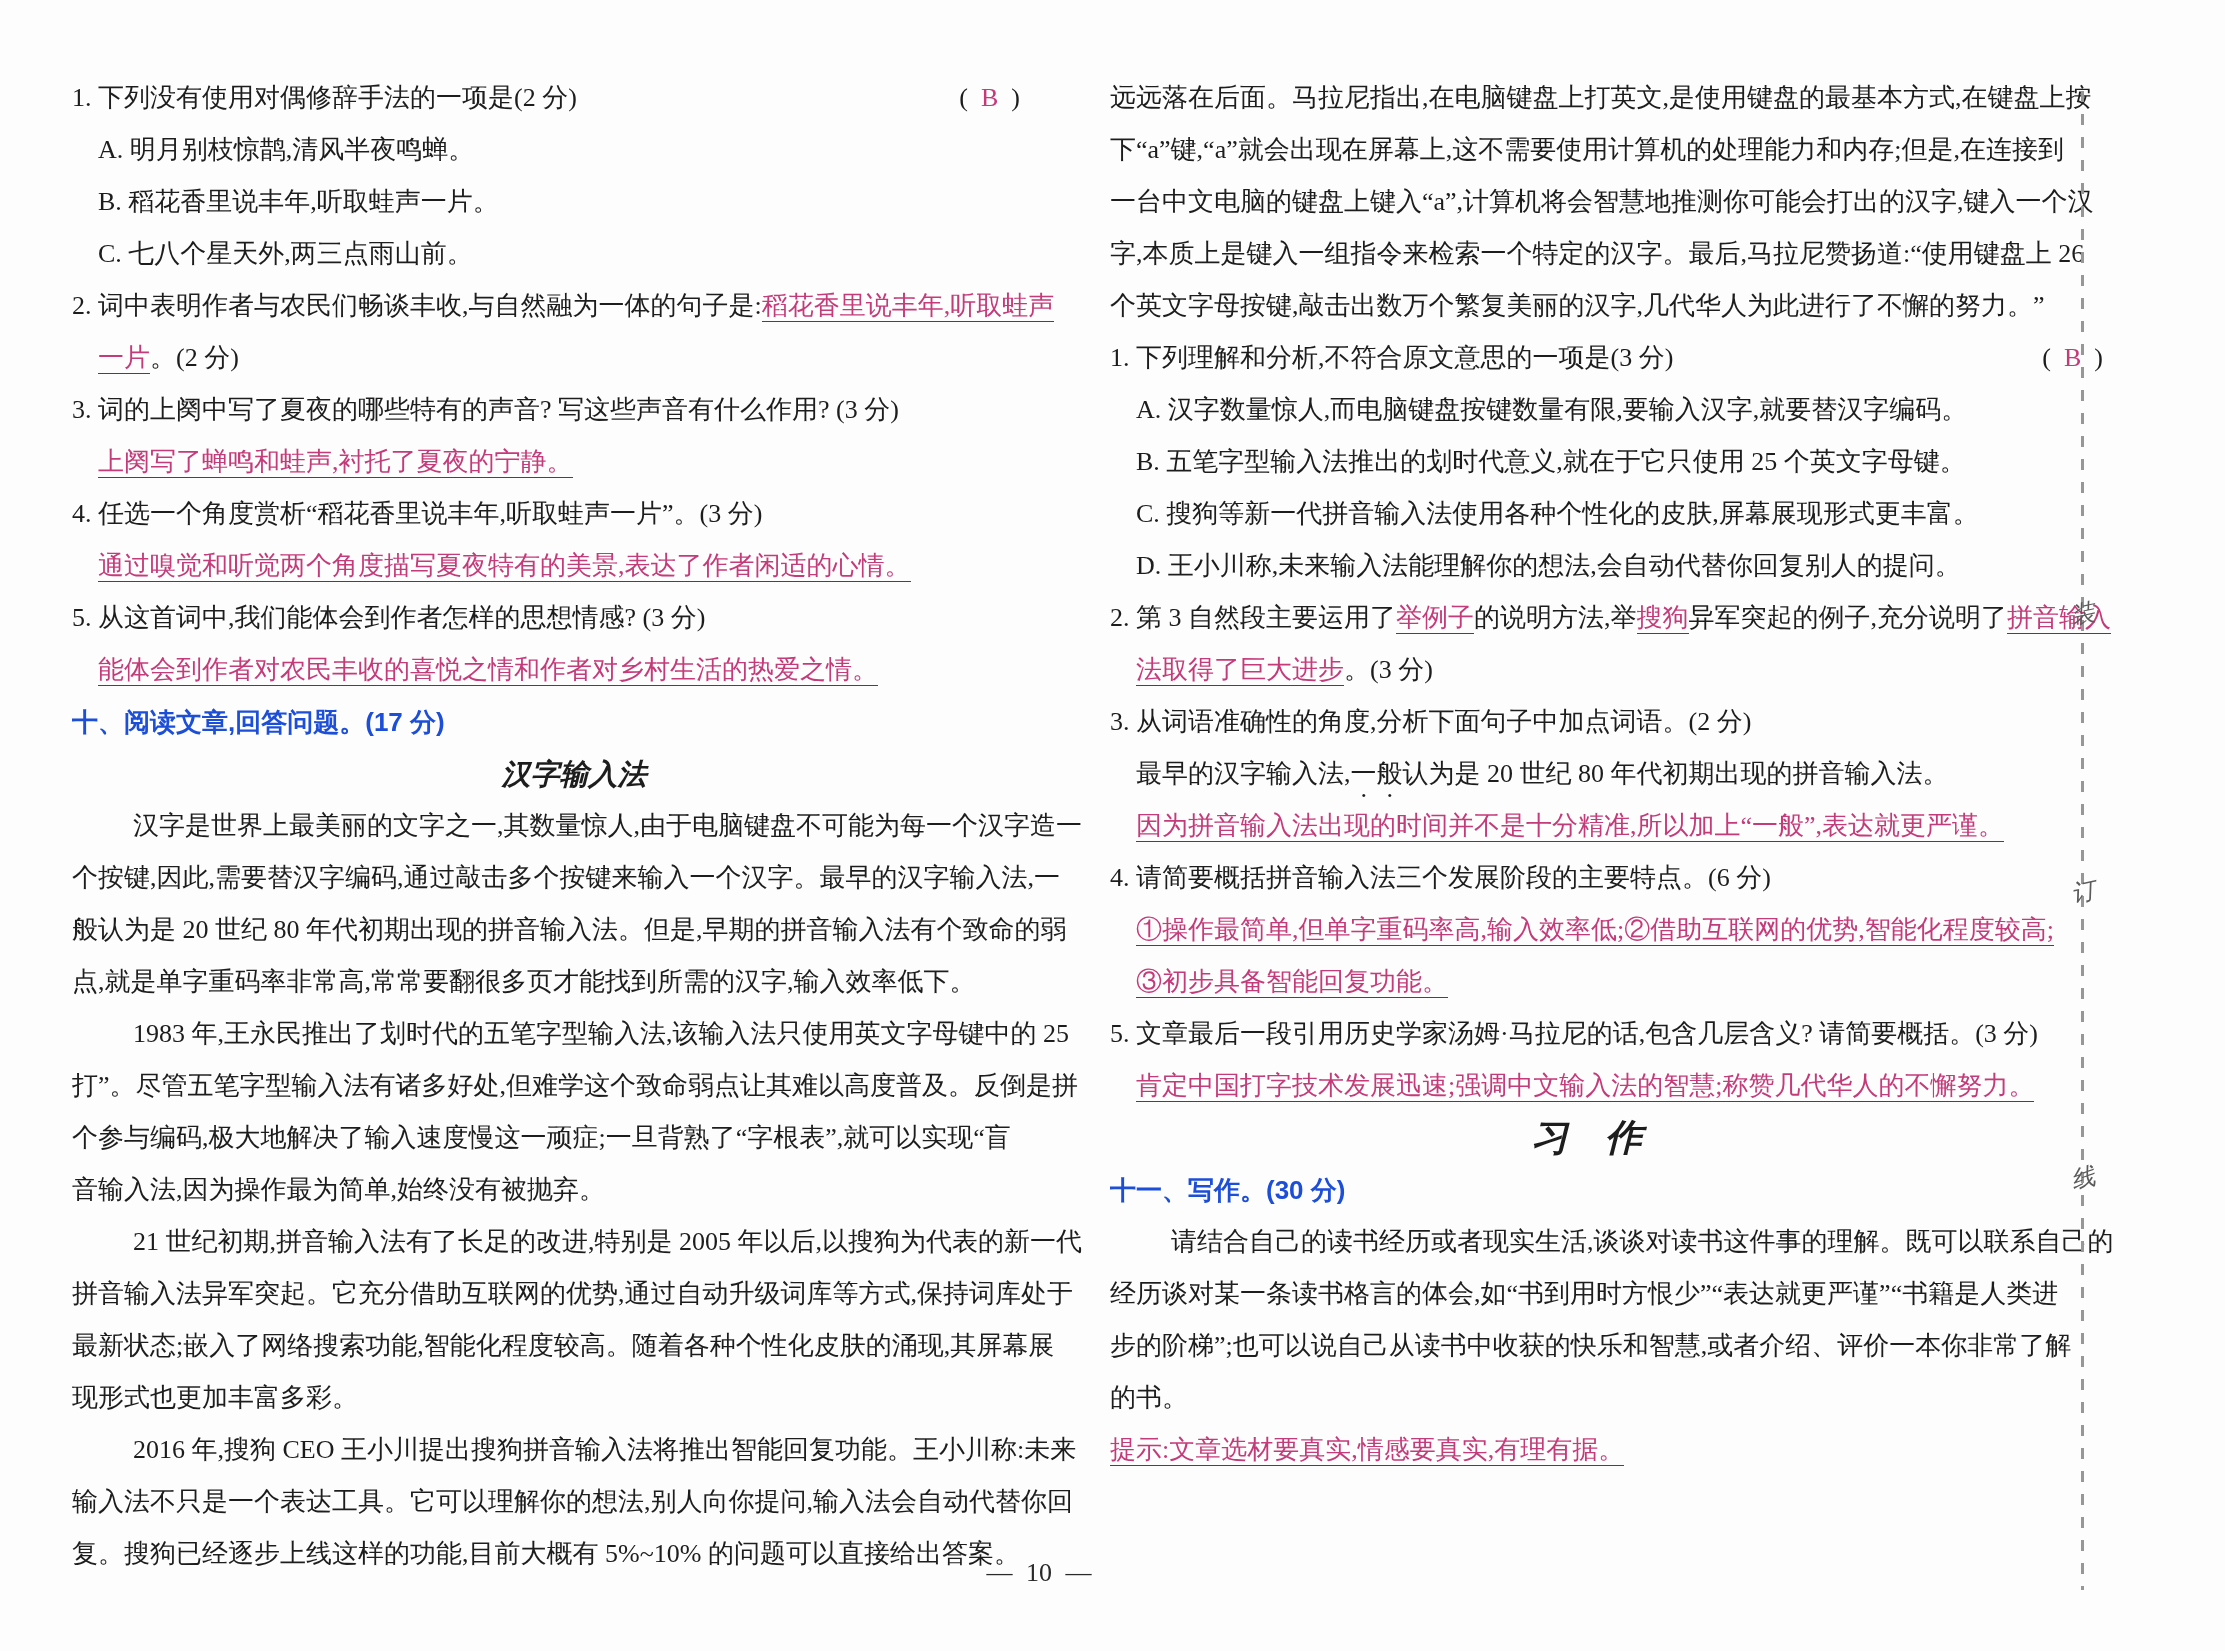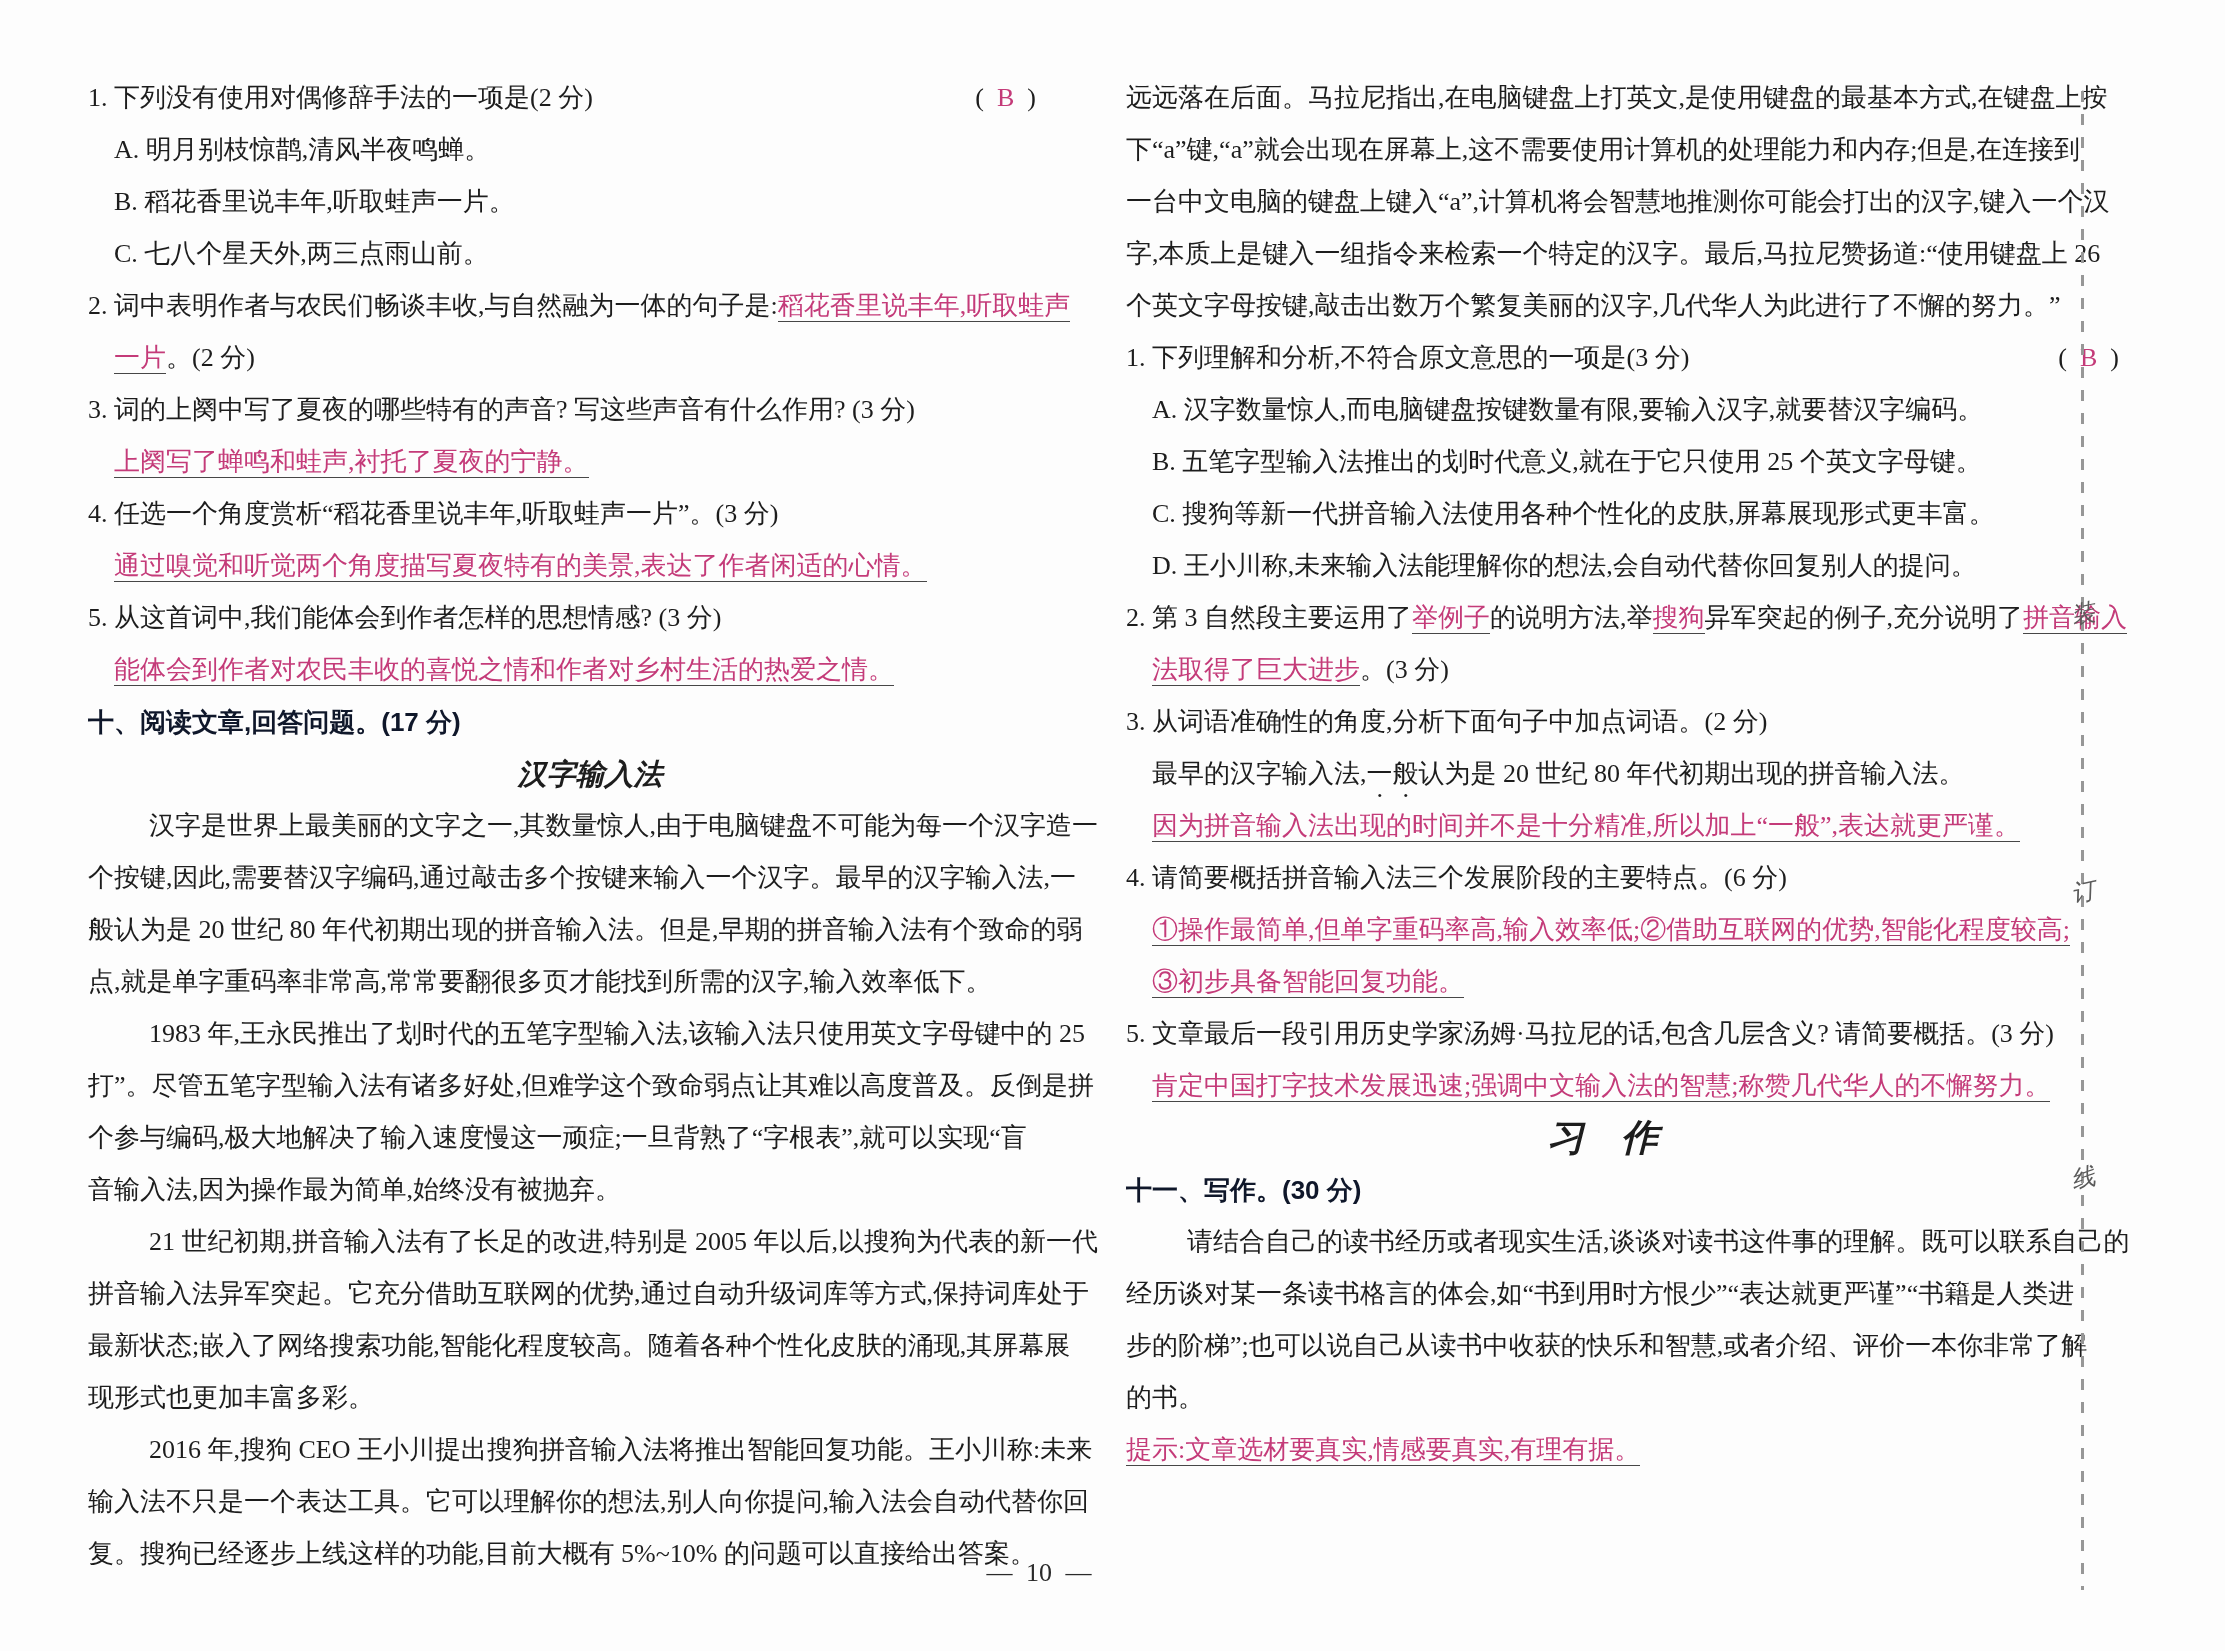--- a/index.html
+++ b/index.html
@@ -1,28 +1,28 @@
 <!DOCTYPE html>
 <html><head>
 <meta charset="utf-8">
 <style>
   html,body{margin:0;padding:0;background:#ffffff;}
   body{width:2226px;height:1651px;position:relative;overflow:hidden;
        font-family:"Liberation Serif", serif;color:#1d1d1d;}
   .page{position:absolute;inset:0;background:#fdfdfd;}
-  .col{position:absolute;top:72px;margin-left:16px;}
+  .col{position:absolute;top:72px;}
   #left-column{left:72px;width:1004px;}
   #right-column{left:1110px;width:953px;}
   .line{position:relative;height:52px;line-height:52px;font-size:26px;white-space:nowrap;}
   .ind1{padding-left:26px;}
   .ind2{padding-left:61px;}
   .ctr{text-align:center;font-style:italic;}
   .pink{color:#c43b79;}
   .b{font-weight:700;}
-  .b.pink{color:#0f172a;}
+  .b.pink{color:#1d4ed8;}
   .hei{font-family:"Liberation Sans", sans-serif;font-weight:700;}
   .u{border-bottom:1.9px solid #474747;padding-bottom:1px;}
   .dots{-webkit-text-emphasis:filled dot #1d1d1d;text-emphasis:filled dot #1d1d1d;
         -webkit-text-emphasis-position:under right;text-emphasis-position:under right;}
   .bigtitle{font-size:37px;}
   .arttitle{font-size:29px;}
   .rightans{position:absolute;top:0;white-space:pre;font-size:26px;}
   #left-column .rightans{right:56px;}
   #right-column .rightans{right:-40px;}
   .binding-line{position:absolute;left:2081px;top:91px;width:2.9px;height:1499px;

